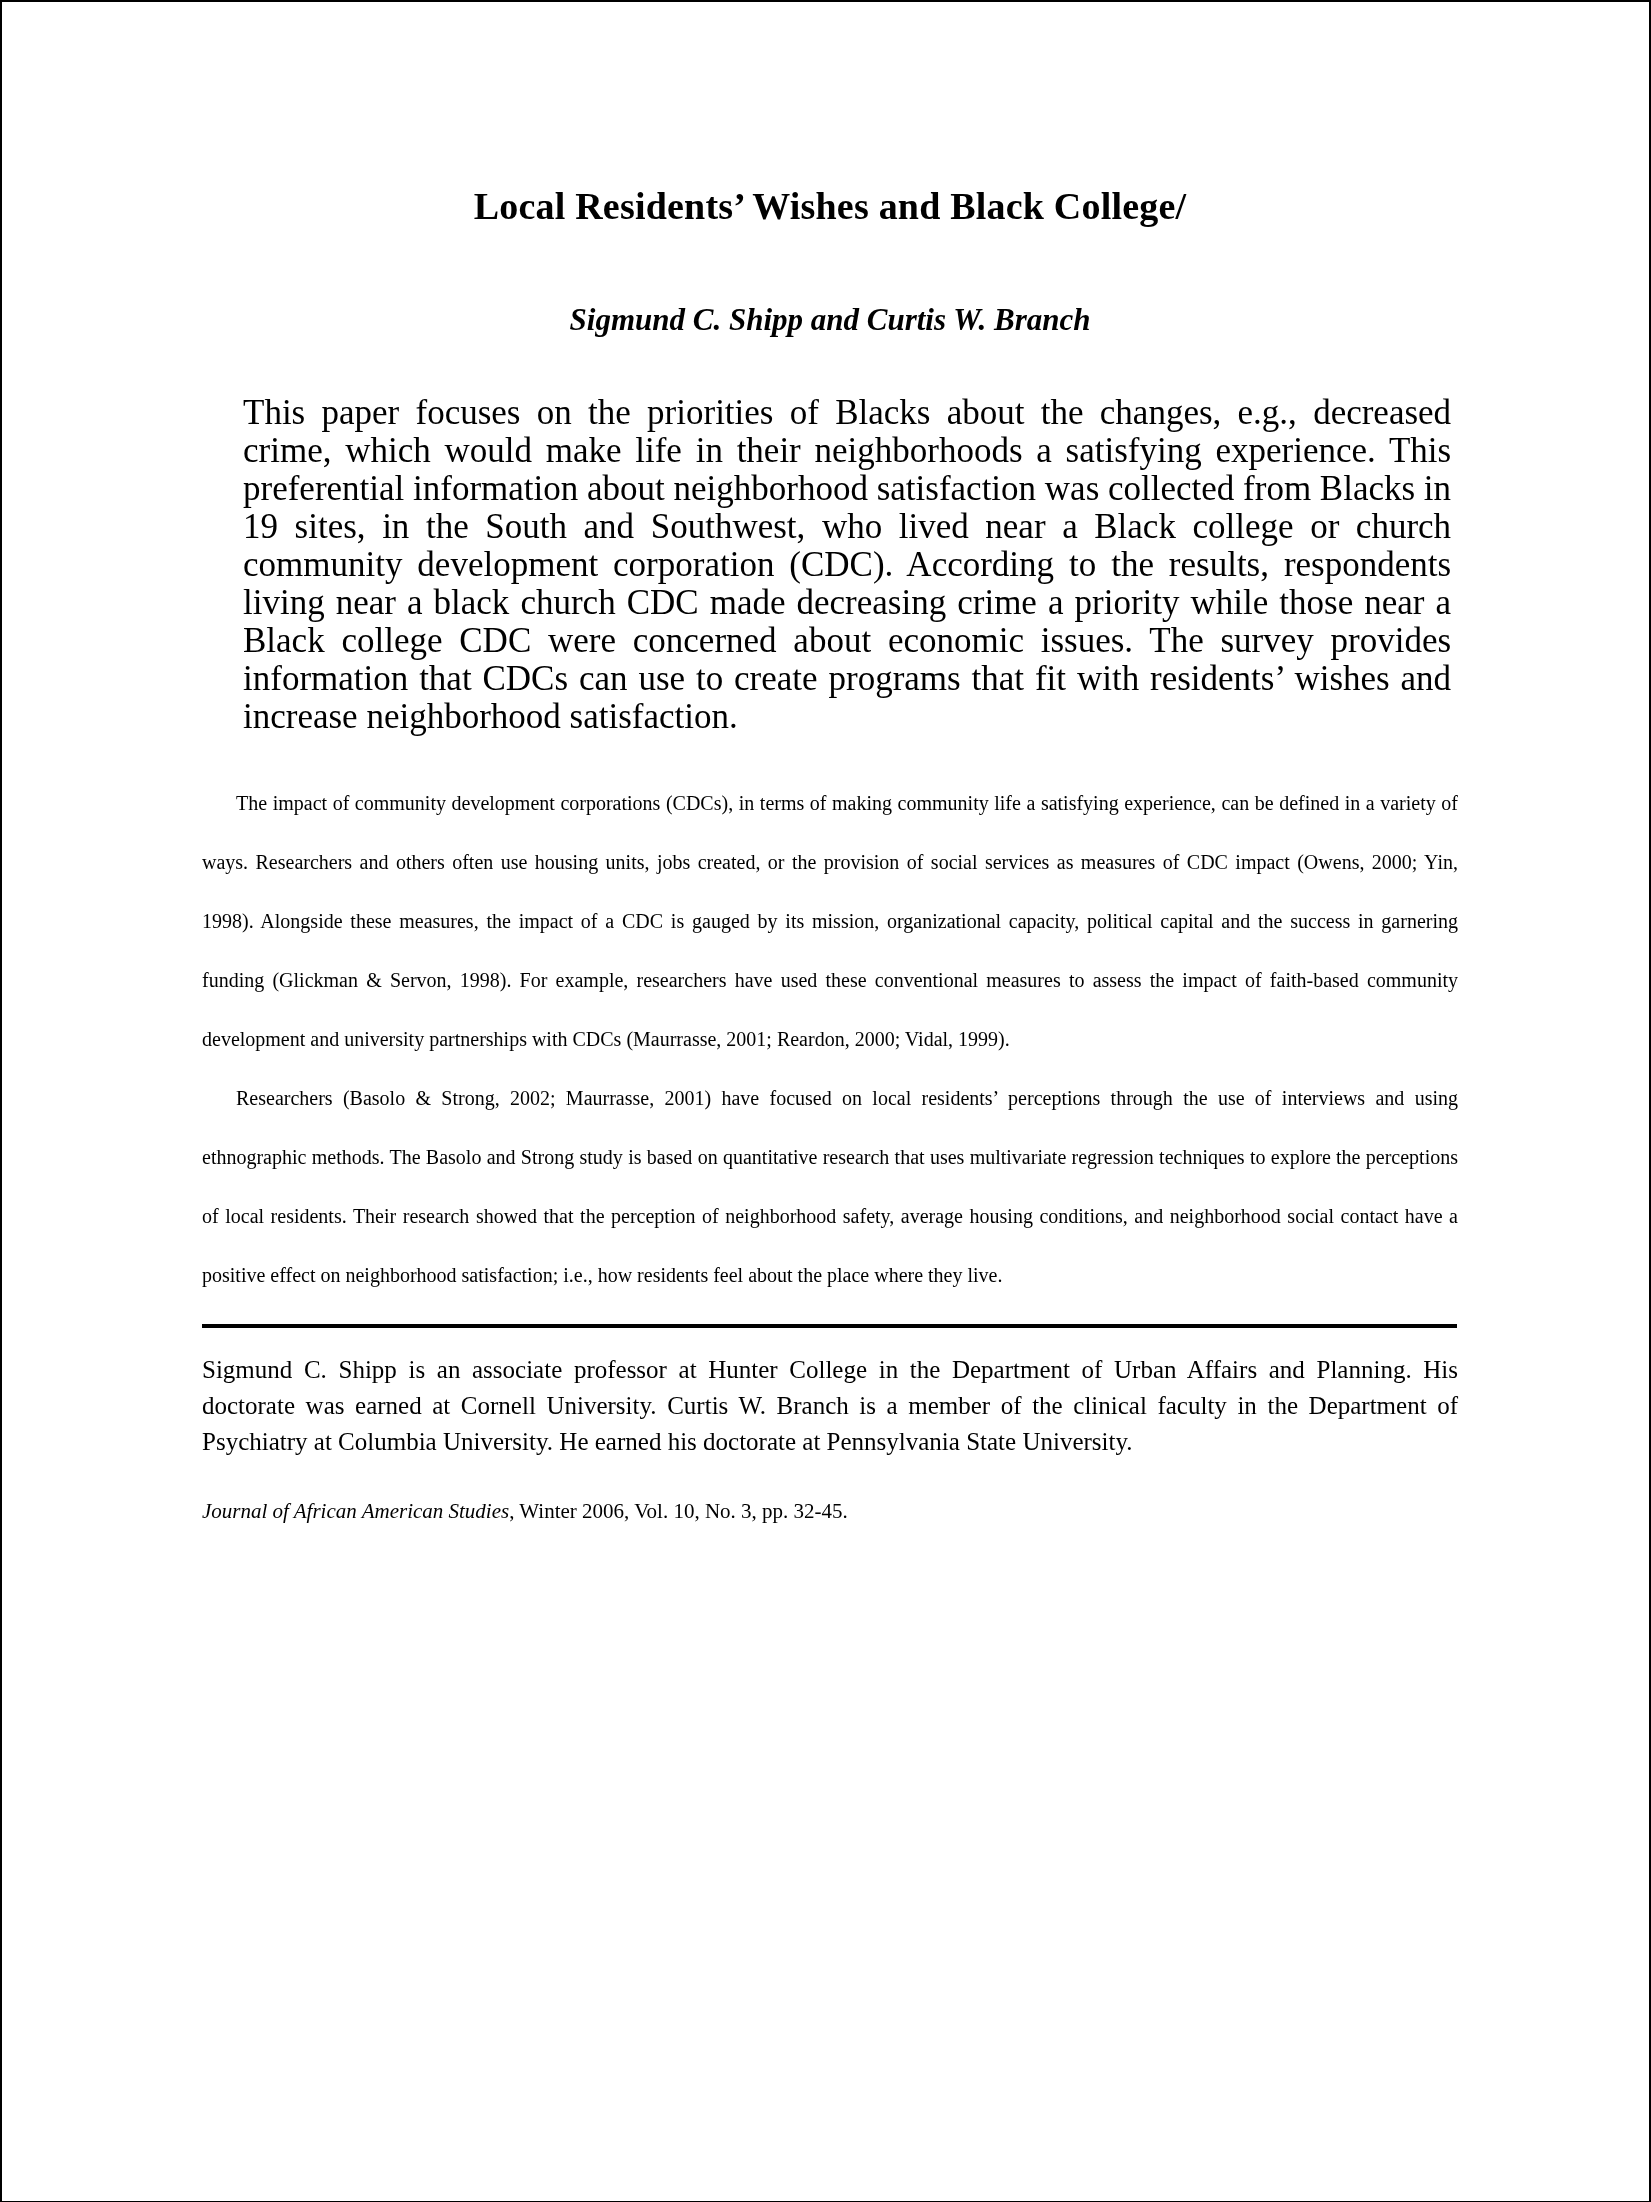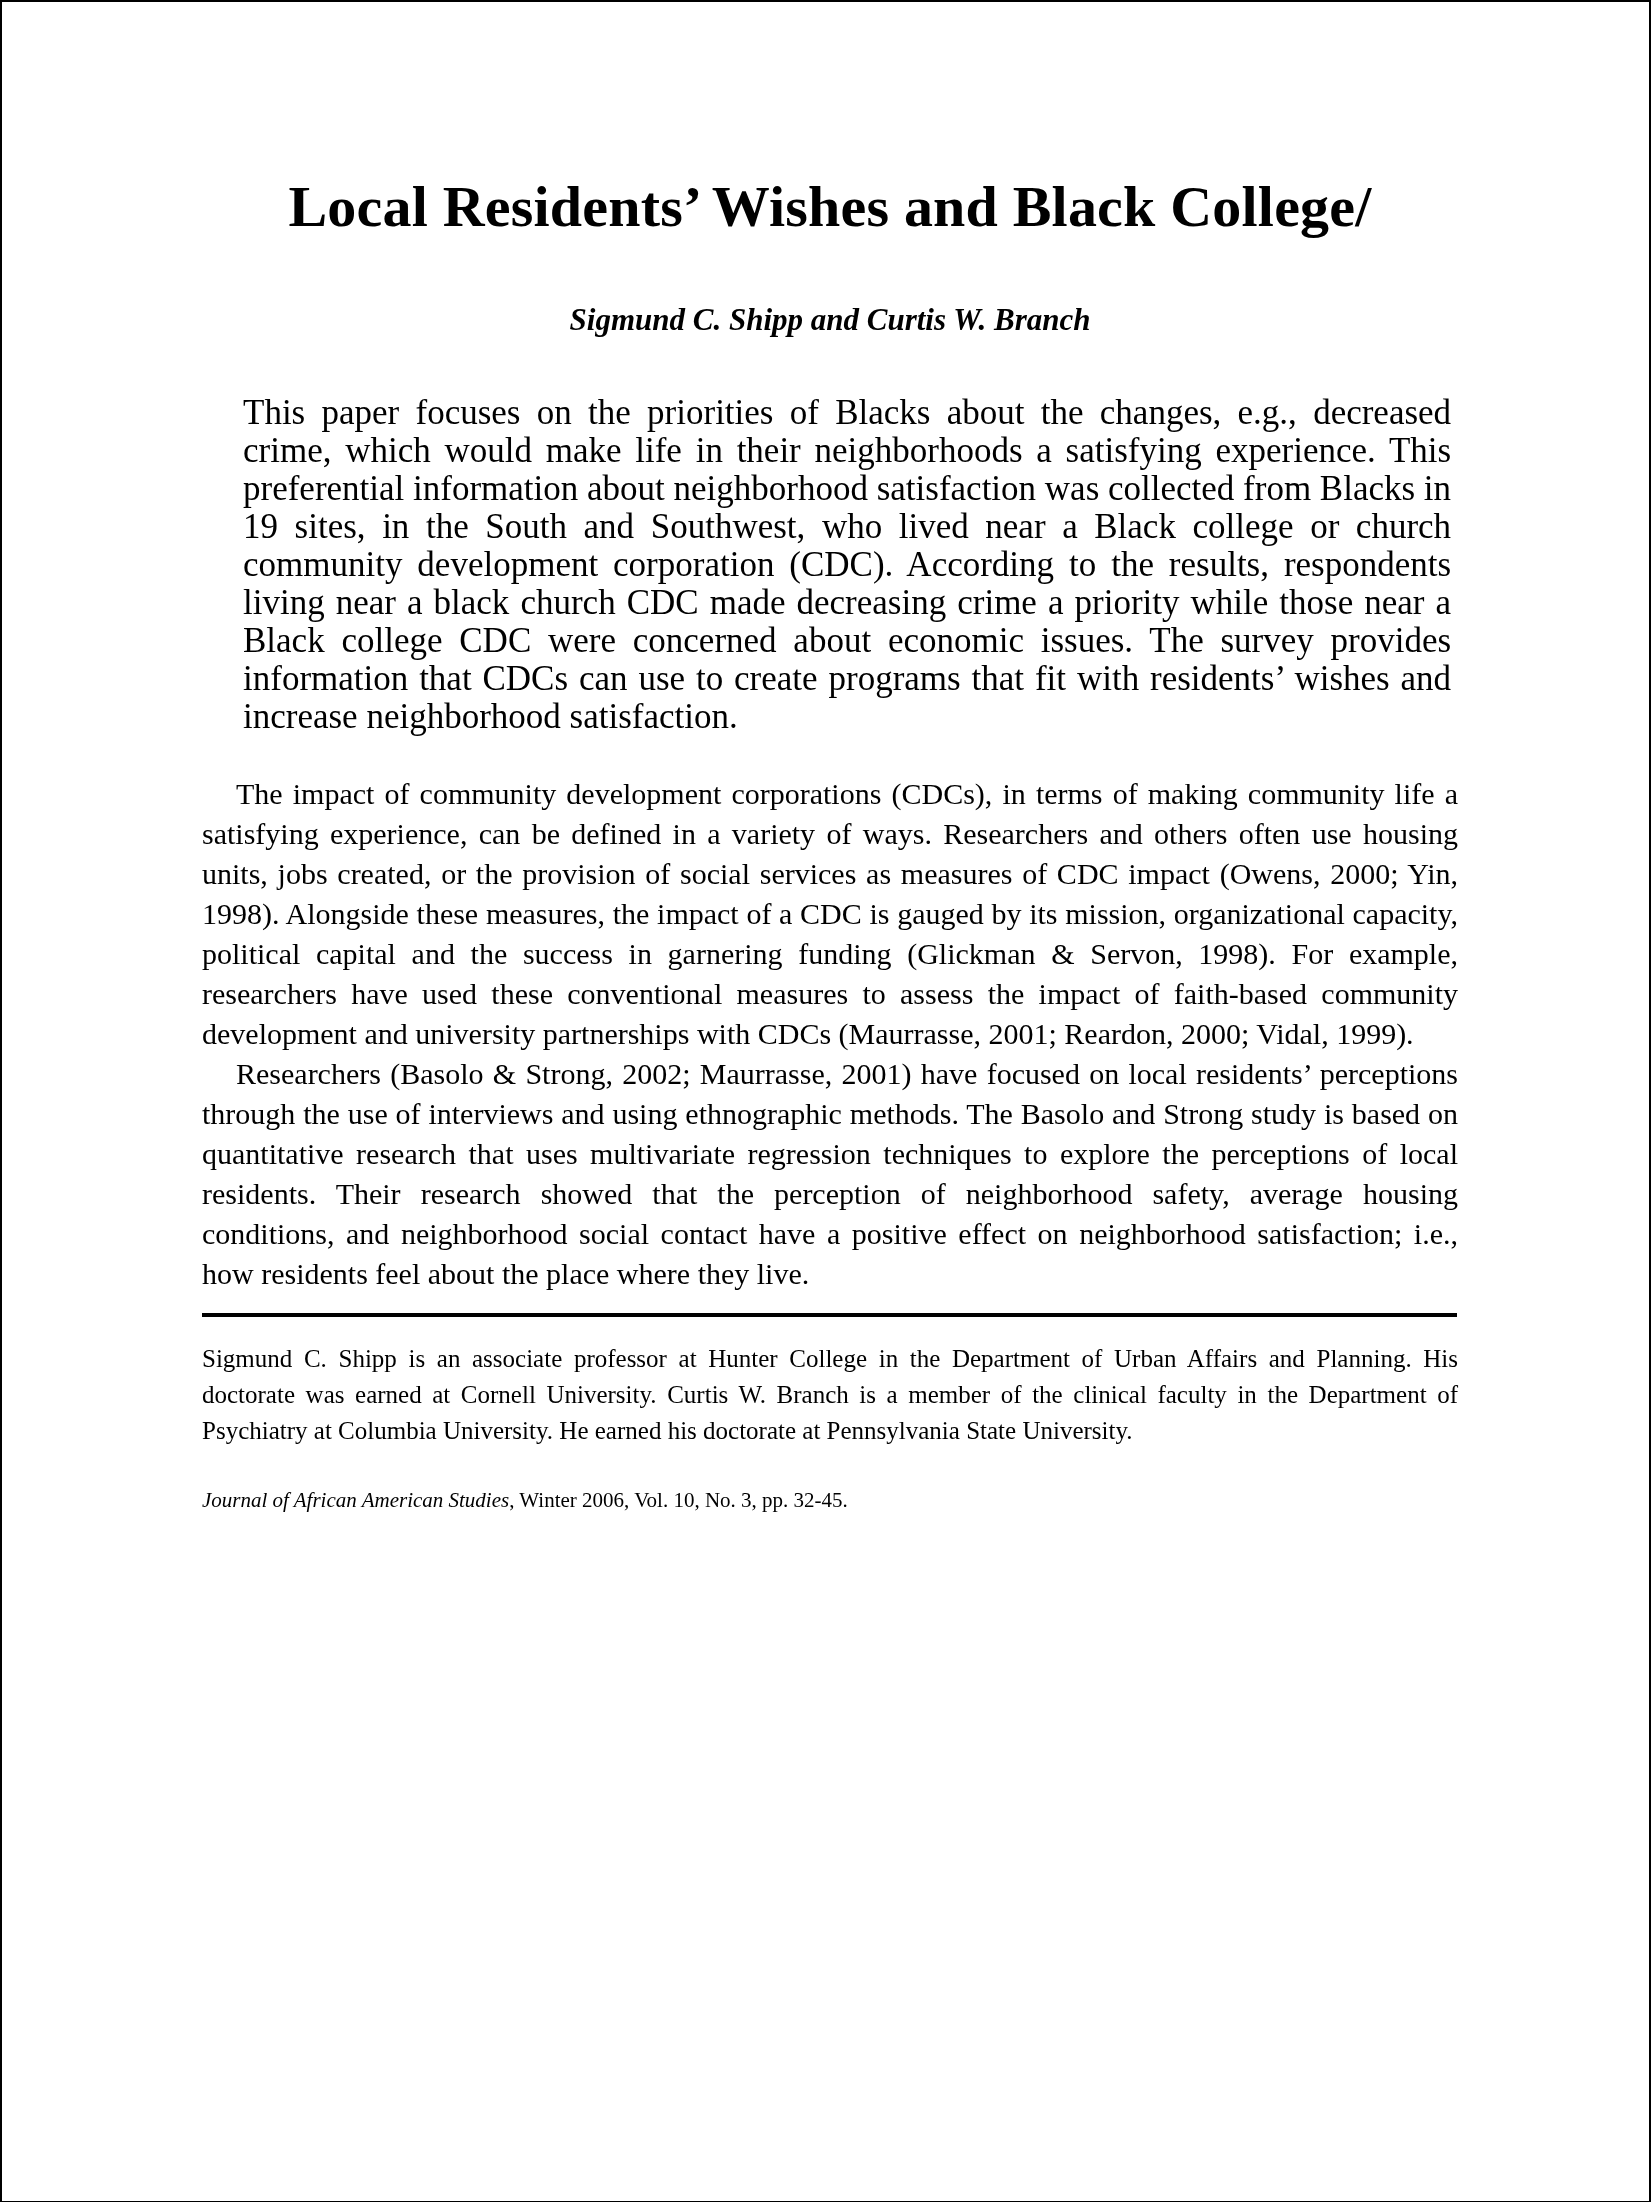--- a/index.html
+++ b/index.html
@@ -24,21 +24,21 @@
     top: 0;
     width: 1256px;
   }
 
   
   .title-block {
     margin-top: 174px;
     text-align: center;
   }
   .title-line {
-    font-size: 58px;
+    font-size: 38px;
     font-weight: bold;
     line-height: 61px;
     letter-spacing: 0.2px;
     white-space: nowrap;
   }
 
   
   .authors {
     margin-top: 64px;
     text-align: center;
@@ -55,22 +55,22 @@
     margin-right: 6.9px;
     font-size: 35px;
     line-height: 38px;
     text-align: justify;
     text-justify: inter-word;
   }
 
   
   .body-text {
     margin-top: 38px;
-    font-size: 30px;
-    line-height: 40px;
+    font-size: 20px;
+    line-height: 59px;
     text-align: justify;
     text-justify: inter-word;
   }
   .body-text p {
     margin: 0;
     text-indent: 34px;
   }
 
   
   .footnote-rule {

